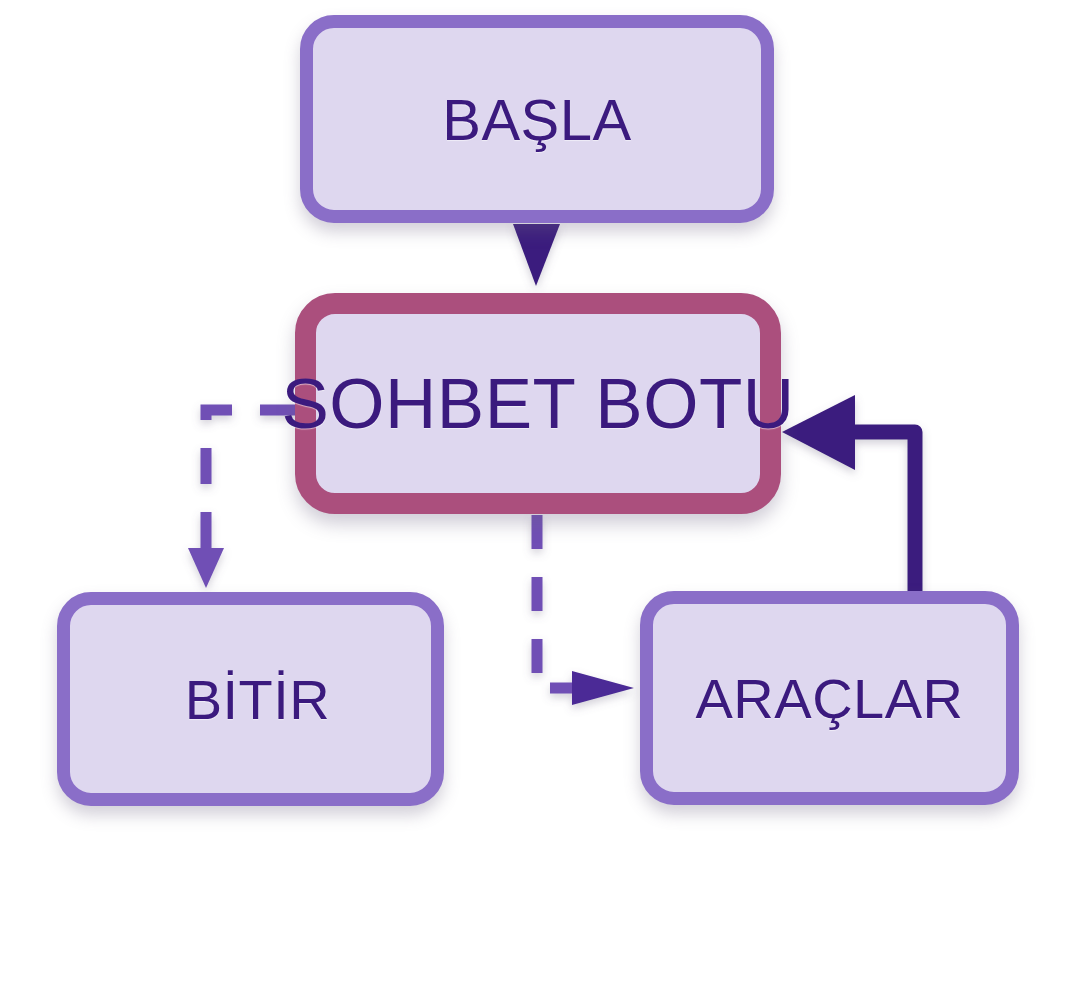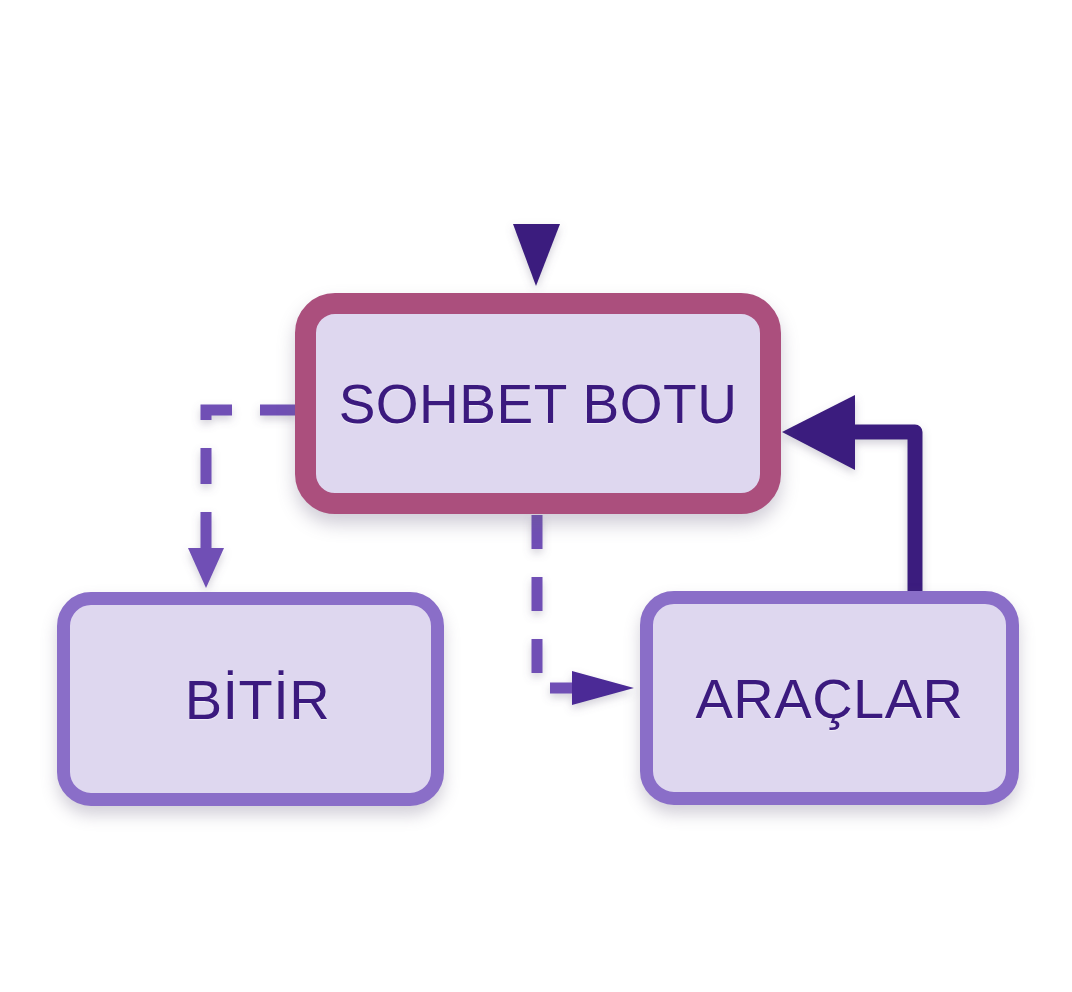--- a/index.html
+++ b/index.html
@@ -44,21 +44,21 @@
   .node-label {
     color: #3b1a7e;
     font-weight: 400;
     letter-spacing: 0.5px;
     white-space: nowrap;
     text-shadow: 0 1px 1px rgba(255,255,255,0.55);
   }
   #node-basla { left: 300px; top: 15px; width: 474px; height: 208px; }
   #node-basla .node-label { font-size: 58px; }
   #node-sohbet { left: 295px; top: 293px; width: 486px; height: 221px; }
-  #node-sohbet .node-label { font-size: 55px; }
+  #node-sohbet .node-label { font-size: 71px; }
   #node-bitir { left: 57px; top: 592px; width: 387px; height: 214px; padding-left: 14px; }
   #node-bitir .node-label { font-size: 56px; }
   #node-araclar { left: 640px; top: 591px; width: 379px; height: 214px; }
   #node-araclar .node-label { font-size: 56px; text-align: right; }
 </style>
 </head>
 <body>
 
 <div id="canvas">
 
@@ -82,20 +82,23 @@
       <path d="M 537,515 L 537,688 L 572,688" fill="none" stroke="#6f4fb5" stroke-width="11" stroke-dasharray="34 28" stroke-linecap="butt"></path>
       <polygon points="572,671 572,705 634,688" fill="#4b2b96"></polygon>
     </g>
 
     <g filter="url(#soft-shadow)">
       <path d="M 915,594 L 915,432 L 847,432" fill="none" stroke="#3b1a7e" stroke-width="15" stroke-linecap="butt" stroke-linejoin="round"></path>
       <polygon points="855,395 855,470 782,432" fill="#3b1a7e"></polygon>
     </g>
   </svg>
 
+  <div class="node node-normal" id="node-basla">
+    <span class="node-label">BAŞLA</span>
+  </div>
 
   <div class="node node-highlight" id="node-sohbet">
     <span class="node-label">SOHBET BOTU</span>
   </div>
 
   <div class="node node-normal" id="node-bitir">
     <span class="node-label">BİTİR</span>
   </div>
 
   <div class="node node-normal" id="node-araclar">

